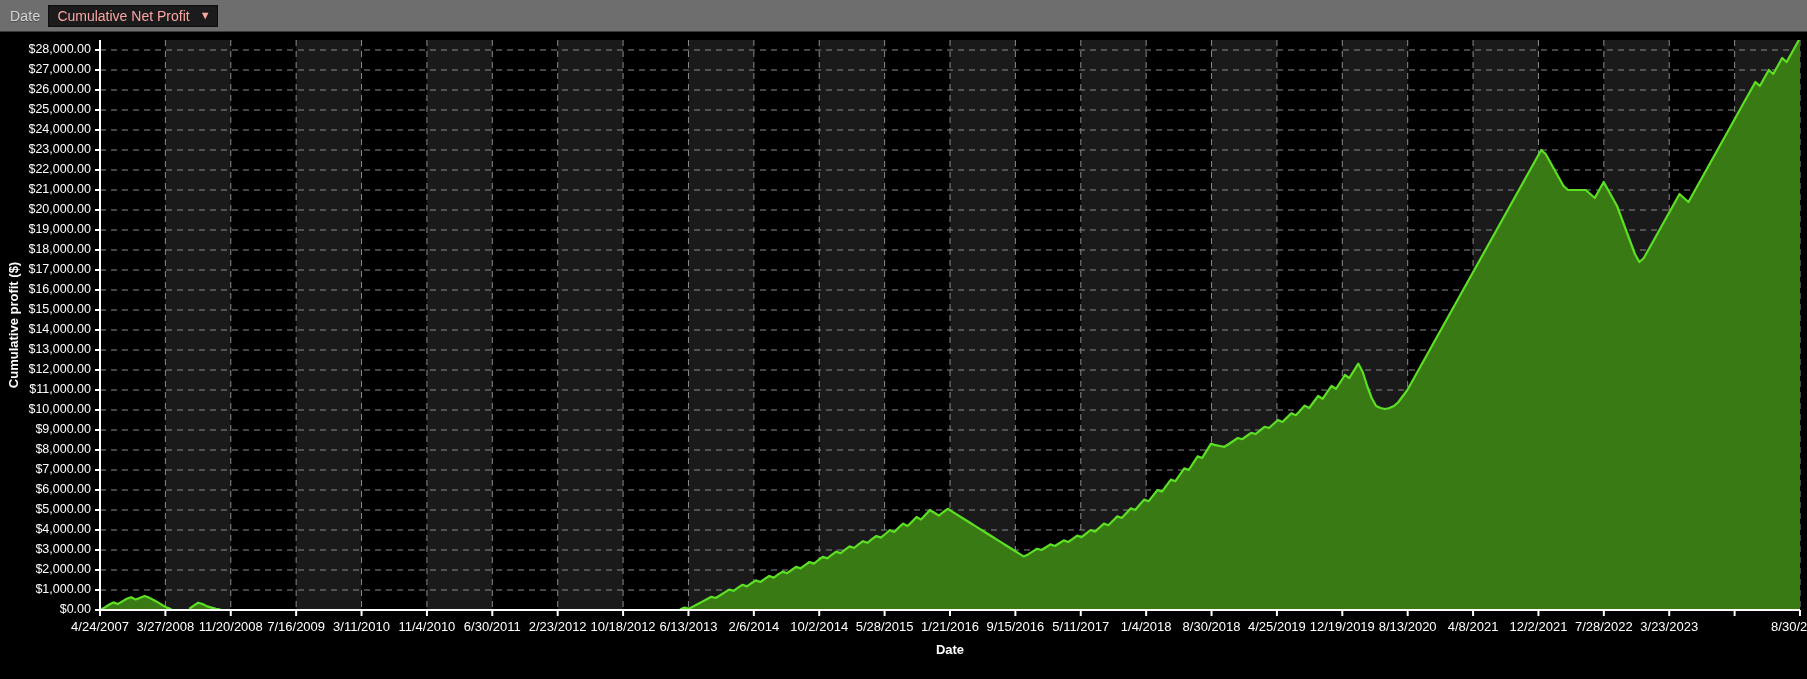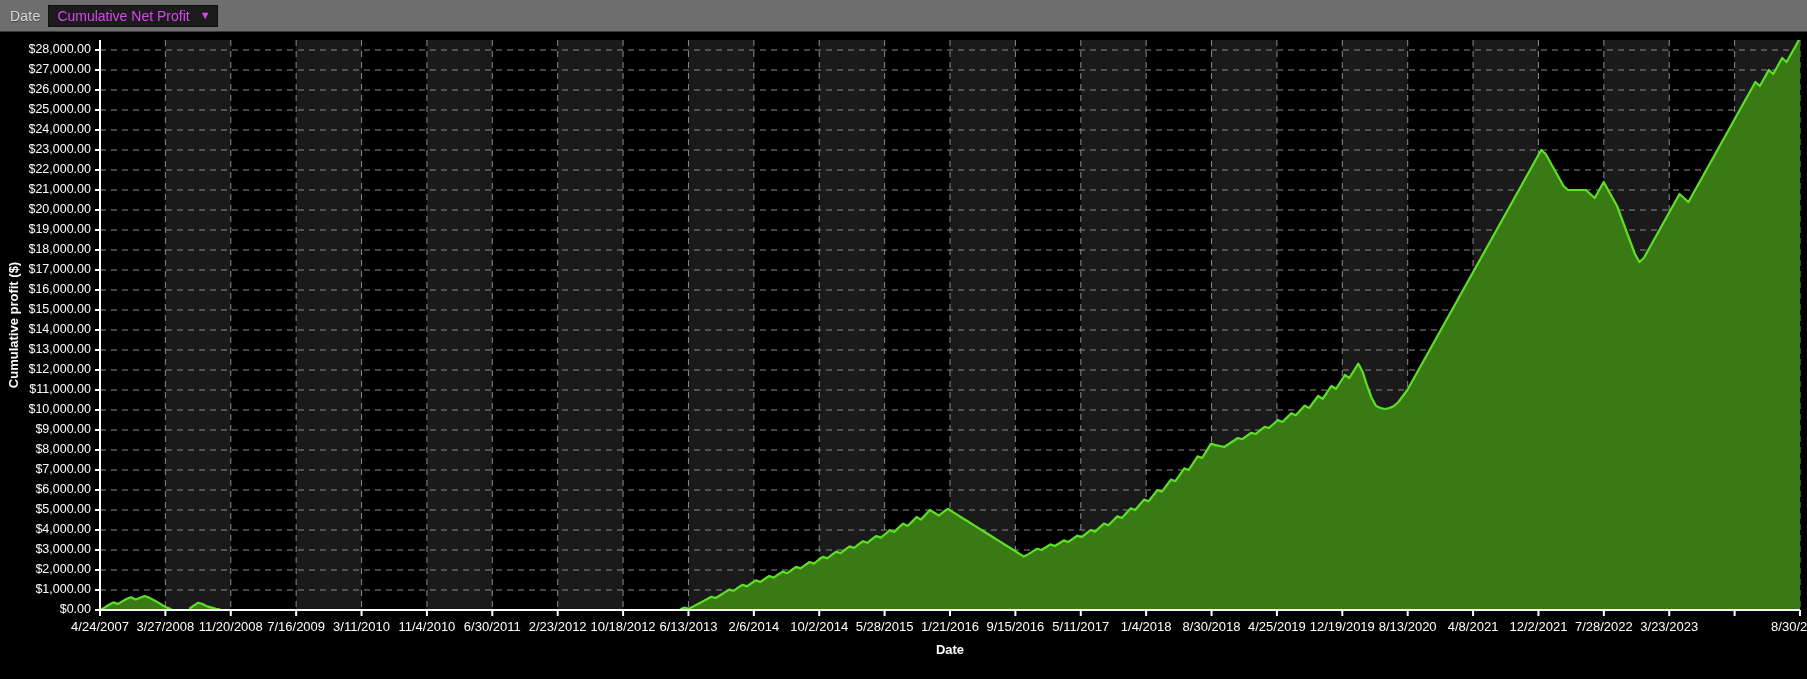--- a/index.html
+++ b/index.html
@@ -10,21 +10,21 @@
     position:absolute;left:0;top:0;width:1807px;height:32px;
     background:#6e6e6e;
     border-bottom:1px solid #3a3a3a;
     display:flex;align-items:center;box-sizing:border-box;padding-left:10px;
   }
   #toolbar-label{
     color:#d8d8d8;font-size:14px;margin-right:8px;letter-spacing:.2px;
     text-shadow:0 1px 0 #4a4a4a;
   }
   #graph-select{
-    background:#1b1b1b;color:#d946ef;font-size:14px;
+    background:#1b1b1b;color:#fca5a5;font-size:14px;
     border:1px solid #0d0d0d;
     height:22px;min-width:148px;
     display:flex;align-items:center;
     padding:0 6px 0 8px;box-sizing:border-box;cursor:pointer;
   }
   #graph-select .sel-text{white-space:nowrap;}
   #graph-select .chev{margin-left:10px;font-size:11px;line-height:1;}
 
   
   #chart-root{

